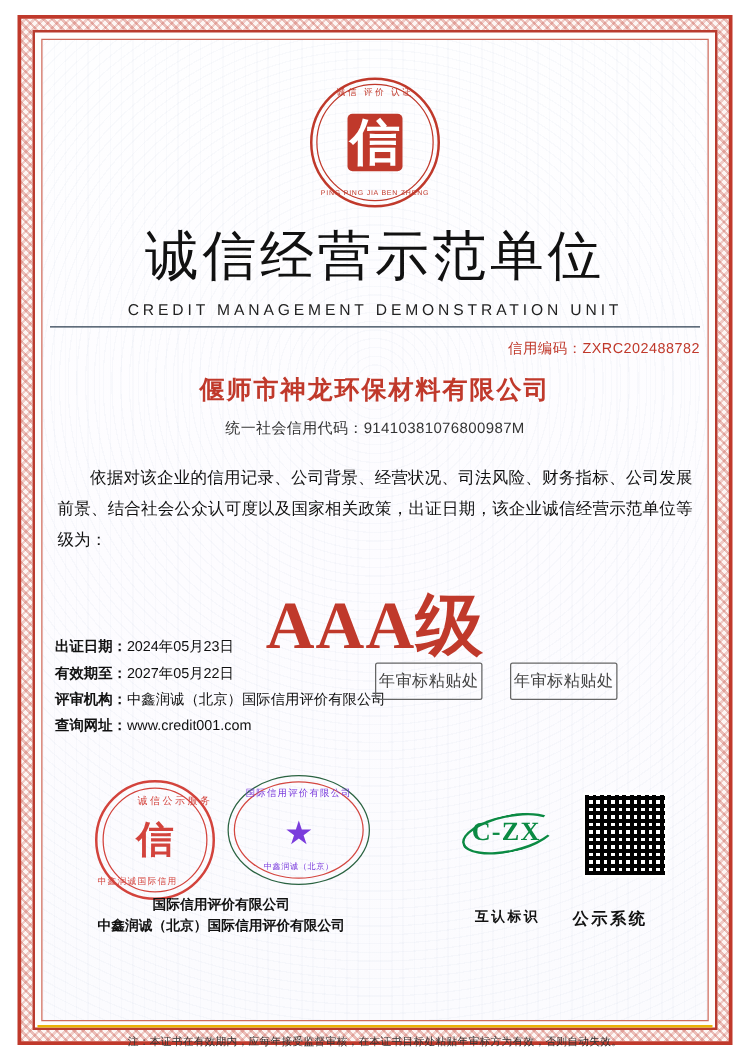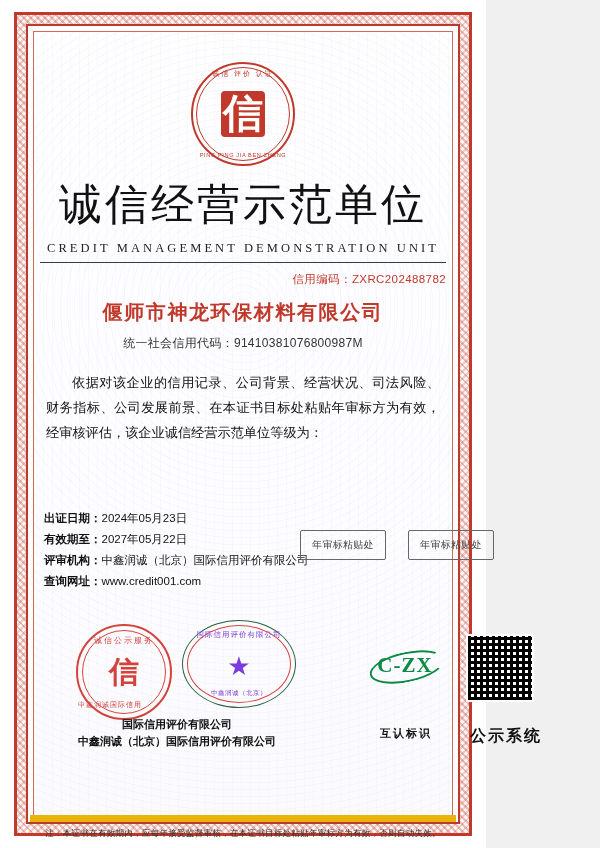--- a/index.html
+++ b/index.html
@@ -9,21 +9,21 @@
   }
   body {
     width: 600px;
     height: 848px;
     font-family: "Liberation Sans", sans-serif;
     overflow: hidden;
   }
 
   .certificate {
     position: relative;
-    width: 486px;
+    width: 600px;
     height: 848px;
     background: #ffffff;
     box-sizing: border-box;
   }
 
   
   .border-outer {
     position: absolute;
     left: 14px;
     top: 12px;
@@ -151,21 +151,21 @@
     letter-spacing: 3px;
     color: #111;
     margin-top: 2px;
   }
   .title-en {
     text-align: center;
     font-size: 12.5px;
     letter-spacing: 3.1px;
     color: #222;
     margin-top: 7px;
-    font-family: Liberation Serif, serif;
+    font-family: Liberation Sans, sans-serif;
   }
   .title-rule {
     width: 100%;
     height: 1px;
     background: #2d3e50;
     margin-top: 6px;
   }
 
   .code-line {
     text-align: right;
@@ -231,21 +231,21 @@
     font-size: 11.5px;
     color: #111;
   }
   .annual-title { font-weight: bold; margin-bottom: 10px; }
   .seal-boxes { display: flex; gap: 22px; }
   .seal-box {
     width: 84px;
     height: 28px;
     border: 1px solid #666;
     border-radius: 2px;
-    font-size: 10px;
+    font-size: 13px;
     color: #444;
     display: flex;
     align-items: center;
     justify-content: center;
     letter-spacing: 0.3px;
   }
 
   
   .footer {
     position: absolute;
@@ -264,21 +264,21 @@
     border: 2px solid #d0342c;
     border-radius: 50%;
     color: #d0342c;
     opacity: .92;
   }
   .stamp-round .s-ring {
     position: absolute; inset: 4px; border: 1px solid #d0342c; border-radius: 50%;
   }
   .stamp-round .s-top {
     position: absolute; top: 9px; left: 0; width: 100%;
-    text-align: center; font-size: 8px; letter-spacing: 2px;
+    text-align: right; font-size: 8px; letter-spacing: 2px;
     font-family: "Liberation Serif", serif;
   }
   .stamp-round .s-mid {
     position: absolute; left: 50%; top: 50%; transform: translate(-50%,-50%);
     font-family: "Liberation Serif", serif; font-size: 30px; font-weight: bold;
   }
   .stamp-round .s-bot {
     position: absolute; bottom: 8px; left: 0; width: 100%;
     text-align: left; font-size: 7px; letter-spacing: 1px;
     font-family: Liberation Sans, sans-serif;
@@ -357,34 +357,34 @@
   }
   .cap-left {
     position: absolute; left: 18px; top: 0; width: 250px; text-align: center;
     line-height: 17px; font-weight: bold; font-size: 11px;
   }
   .cap-mid {
     position: absolute; left: 330px; top: 10px; width: 84px; text-align: center;
     font-size: 11px; letter-spacing: 2px; font-weight: bold;
   }
   .cap-right {
-    position: absolute; left: 424px; top: 10px; width: 84px; text-align: right;
-    font-size: 16px; letter-spacing: 2px; font-weight: bold;
+    position: absolute; left: 424px; top: 10px; width: 84px; text-align: left;
+    font-size: 13px; letter-spacing: 2px; font-weight: bold;
   }
 
   .note {
     position: absolute;
     left: 30px;
     right: 30px;
     bottom: 8px;
     font-size: 8.6px;
     color: #333;
     text-align: center;
     letter-spacing: .2px;
-    border-top: 7px solid #eab308;
+    border-top: 2px solid #eab308;
     padding-top: 6px;
   }
 </style>
 </head>
 <body>
 
 <div class="certificate">
   <div class="border-outer"></div>
   <div class="border-mid"></div>
   <div class="border-inner"></div>
@@ -406,22 +406,23 @@
     <div class="title-en">CREDIT MANAGEMENT DEMONSTRATION UNIT</div>
     <div class="title-rule"></div>
 
     <div class="code-line">信用编码：ZXRC202488782</div>
 
     <div class="company-name">偃师市神龙环保材料有限公司</div>
     <div class="usci">
       <span>统一社会信用代码：</span><span>91410381076800987M</span>
     </div>
 
-    <div class="body-text">依据对该企业的信用记录、公司背景、经营状况、司法风险、财务指标、公司发展前景、在本证书目标处粘贴年审标方为有效，经审核评估，该企业诚信经营示范单位等级为：</div>
-
+    <div class="body-text">依据对该企业的信用记录、公司背景、经营状况、司法风险、财务指标、公司发展前景、结合社会公众认可度以及国家相关政策，出证日期，该企业诚信经营示范单位等级为：</div>
+
+    <div class="grade">AAA级</div>
   </div>
 
   <div class="info-block">
     <div class="info-row">
       <span class="info-label">出证日期：</span><span>2024年05月23日</span>
     </div>
     <div class="info-row">
       <span class="info-label">有效期至：</span><span>2027年05月22日</span>
     </div>
     <div class="info-row">

